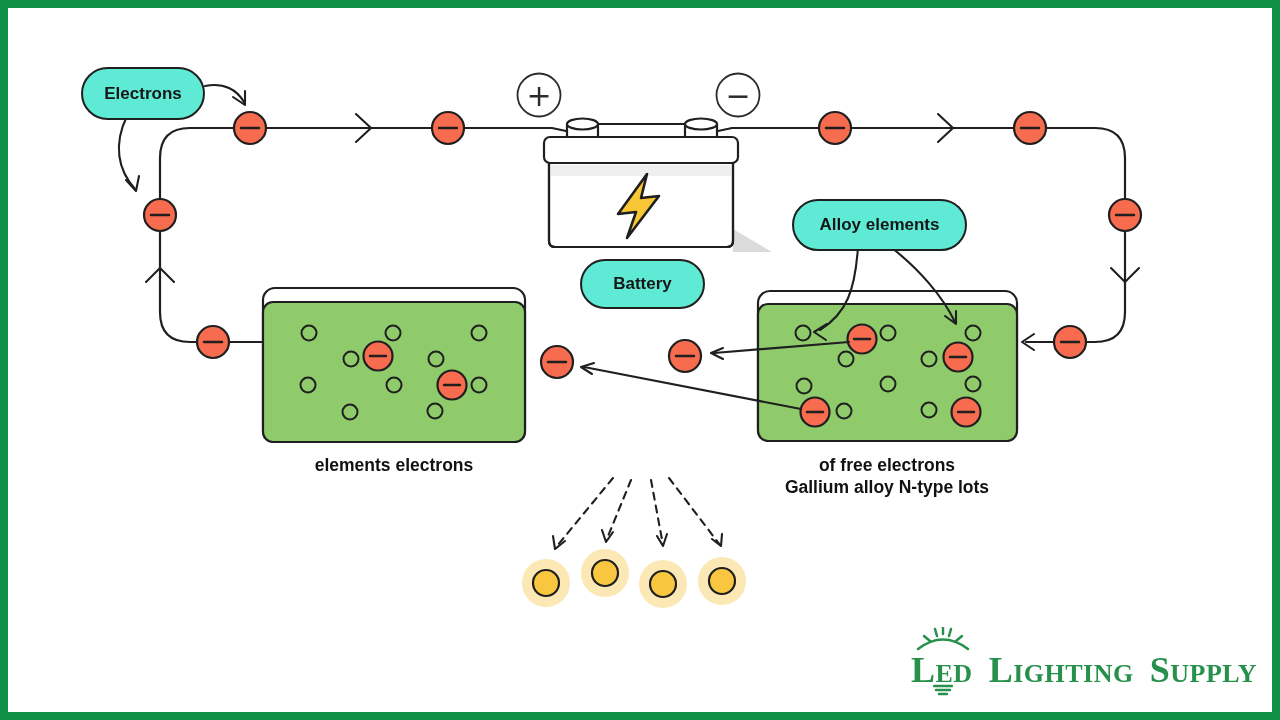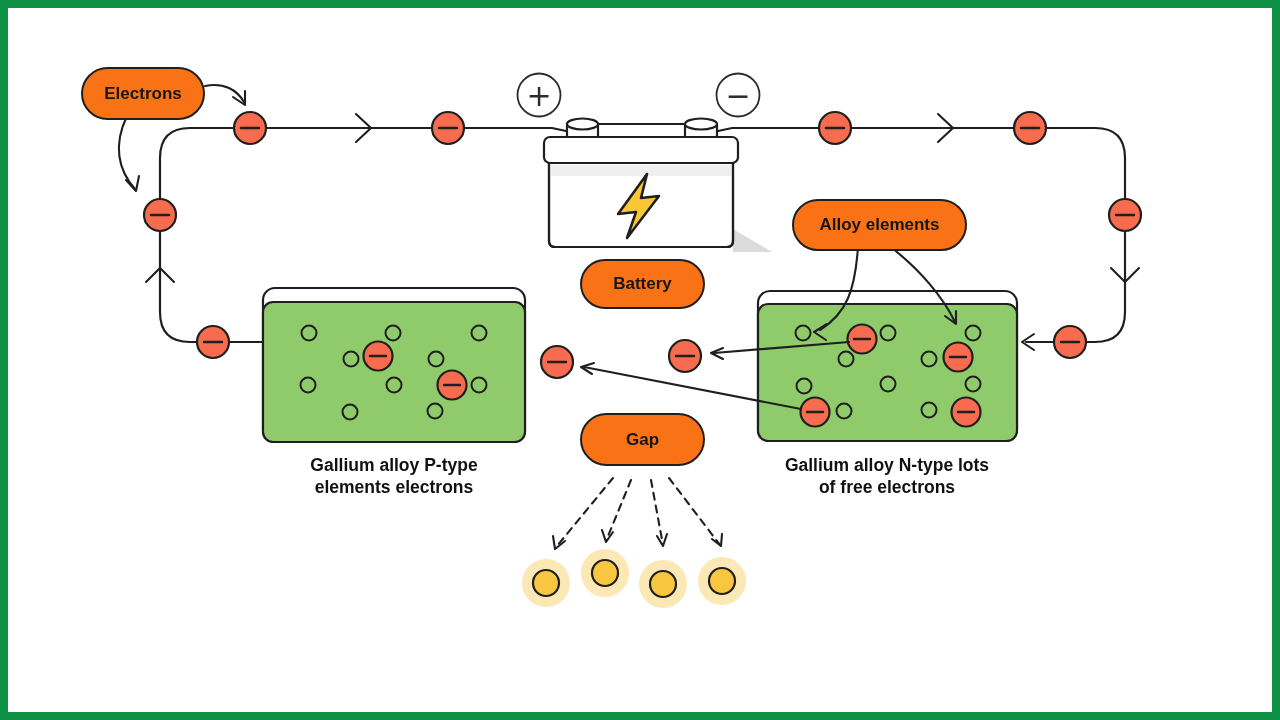--- a/index.html
+++ b/index.html
@@ -27,21 +27,21 @@
   .bat-band{fill:var(--battery-gray);}
   .bat-outline{fill:none;stroke:var(--stroke-dark);stroke-width:2.2;stroke-linejoin:round;}
   .shadow{fill:var(--shadow-gray);}
   .bolt{fill:var(--bolt-yellow);stroke:var(--stroke-dark);stroke-width:2.6;stroke-linejoin:round;}
   .sign-circle{fill:#fff;stroke:#2b2b2b;stroke-width:1.8;}
   .sign-text{font:400 30px "DejaVu Sans",sans-serif;fill:#2b2b2b;text-anchor:middle;}
   .halo{fill:var(--light-halo);}
   .photon{fill:var(--light-yellow);stroke:var(--stroke-dark);stroke-width:2.2;}
 
   
-  .pill{position:absolute;background:#f97316;border:2px solid var(--stroke-dark);border-radius:28px;
+  .pill{position:absolute;background:#5eead4;border:2px solid var(--stroke-dark);border-radius:28px;
         display:flex;align-items:center;justify-content:center;font-weight:600;font-size:17px;
         color:#161616;z-index:3;}
   .pill-electrons{left:81px;top:67px;width:120px;height:49px;}
   .pill-battery{left:580px;top:259px;width:121px;height:46px;}
   .pill-alloy{left:792px;top:199px;width:171px;height:48px;}
   .pill-gap{left:580px;top:413px;width:121px;height:49px;}
   .pill-light{left:580px;top:613px;width:122px;height:49px;}
 
   
   .caption{position:absolute;text-align:center;font-weight:700;font-size:17.5px;line-height:21.5px;
@@ -249,26 +249,42 @@
       <g>
           <circle class="halo" cx="722" cy="581" r="24"></circle>
           <circle class="photon" cx="722" cy="581" r="13"></circle>
         </g>
     </g>
   </svg>
 
   <div class="pill pill-electrons">Electrons</div>
   <div class="pill pill-alloy">Alloy elements</div>
   <div class="pill pill-battery">Battery</div>
-  <div class="pill pill-gap">Gap</div>
 
   <div class="caption caption-p">
-    <div>Gallium alloy P-type</div>
     <div>elements electrons</div>
   </div>
   <div class="caption caption-n">
+    <div>of free electrons</div>
     <div>Gallium alloy N-type lots</div>
-    <div>of free electrons</div>
   </div>
 
+  <div class="logo">
+    <svg class="logo-icon logo-rays" width="56" height="24" viewBox="0 0 56 24">
+      <path d="M 3 22 Q 28 3 53 22"></path>
+      <line x1="9" y1="9" x2="15" y2="14"></line>
+      <line x1="20" y1="2" x2="22" y2="9"></line>
+      <line x1="28" y1="0" x2="28" y2="7"></line>
+      <line x1="36" y1="2" x2="34" y2="9"></line>
+      <line x1="47" y1="9" x2="41" y2="14"></line>
+    </svg>
+    <svg class="logo-icon logo-base" width="20" height="13" viewBox="0 0 20 13">
+      <line x1="1" y1="2" x2="19" y2="2"></line>
+      <line x1="3" y1="6" x2="17" y2="6"></line>
+      <line x1="6" y1="10" x2="14" y2="10"></line>
+    </svg>
+    <span class="logo-word">LED</span>
+    <span class="logo-word">Lighting</span>
+    <span class="logo-word">Supply</span>
+  </div>
 
   <div class="frame"></div>
 </div>
 
 </body></html>

